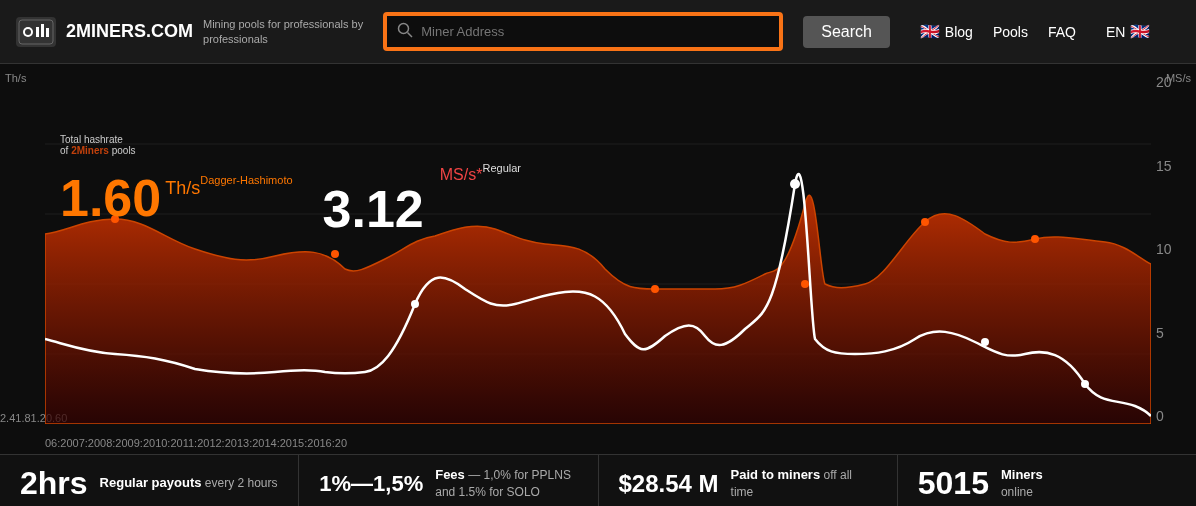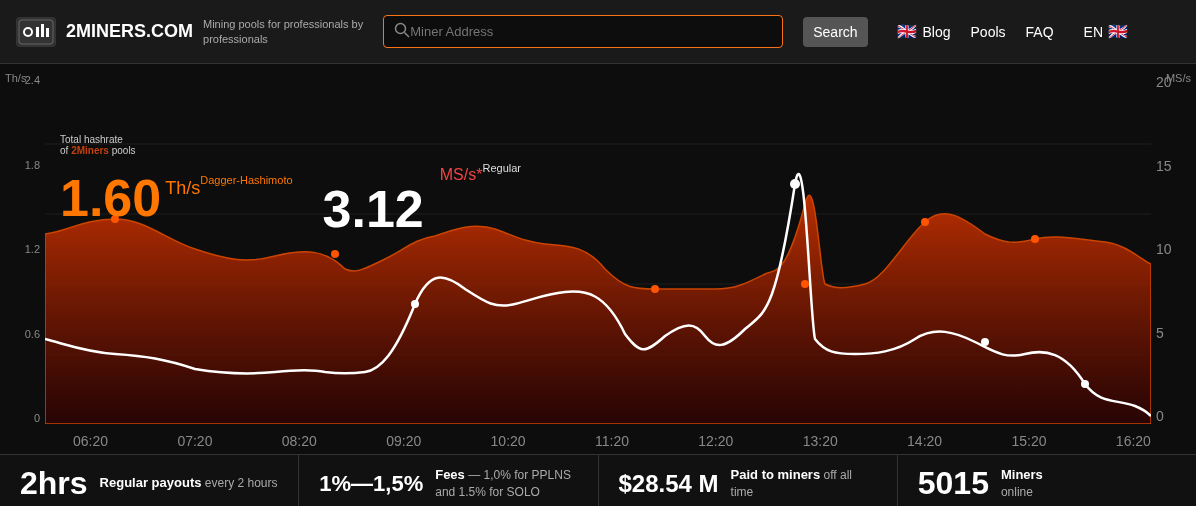--- a/index.html
+++ b/index.html
@@ -47,45 +47,46 @@
     .tagline {
       font-size: 11px;
       color: #aaa;
       line-height: 1.3;
     }
     .search-area {
       display: flex;
       align-items: center;
       flex: 1;
       max-width: 400px;
-      border: 1px solid #f97316;
+      border: 4px solid #f97316;
       border-radius: 4px;
       background: #0d0d0d;
       padding: 6px 10px;
+      gap: 8px;
     }
     .search-icon-svg {
       color: #888;
       font-size: 14px;
     }
     .search-input {
       background: transparent;
       border: none;
       color: #aaa;
       font-size: 13px;
       outline: none;
       flex: 1;
     }
     .search-button {
       background: #555;
       color: #fff;
       border: none;
-      padding: 7px 10px;
+      padding: 7px 18px;
       border-radius: 4px;
       cursor: pointer;
-      font-size: 14px;
+      font-size: 16px;
     }
     .nav-items {
       display: flex;
       align-items: center;
       gap: 20px;
       margin-left: 10px;
     }
     .nav-item {
       display: flex;
       align-items: center;
@@ -117,21 +118,21 @@
     }
 
     
     .y-axis-left {
       position: absolute;
       left: 0;
       top: 0;
       bottom: 30px;
       width: 45px;
       display: flex;
-      flex-direction: column;
+      flex-direction: row;
       justify-content: space-between;
       align-items: flex-end;
       padding: 10px 5px 0 0;
       font-size: 11px;
       color: #888;
     }
     .y-axis-right {
       position: absolute;
       right: 0;
       top: 0;
@@ -162,24 +163,22 @@
       color: #888;
     }
 
     
     .x-axis {
       position: absolute;
       bottom: 5px;
       left: 45px;
       right: 45px;
       display: flex;
-      justify-content: space-between;
-      font-size: 14px;
-      color: #888;
-      margin-left: 28px;
+      font-size: 11px;
+      color: #888;
     }
 
     
     .hashrate-overlay {
       position: absolute;
       top: 70px;
       left: 60px;
       z-index: 10;
     }
     .total-label {

